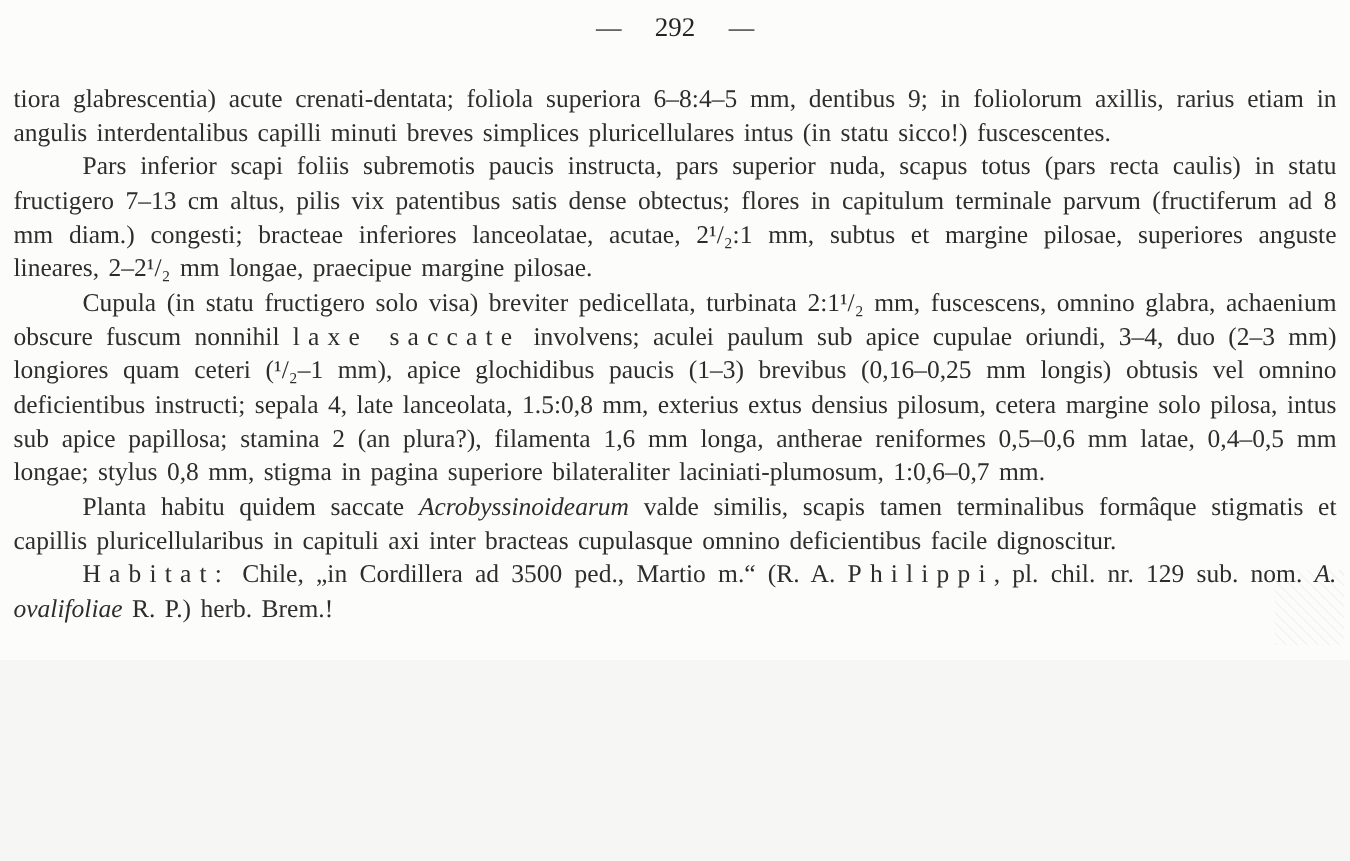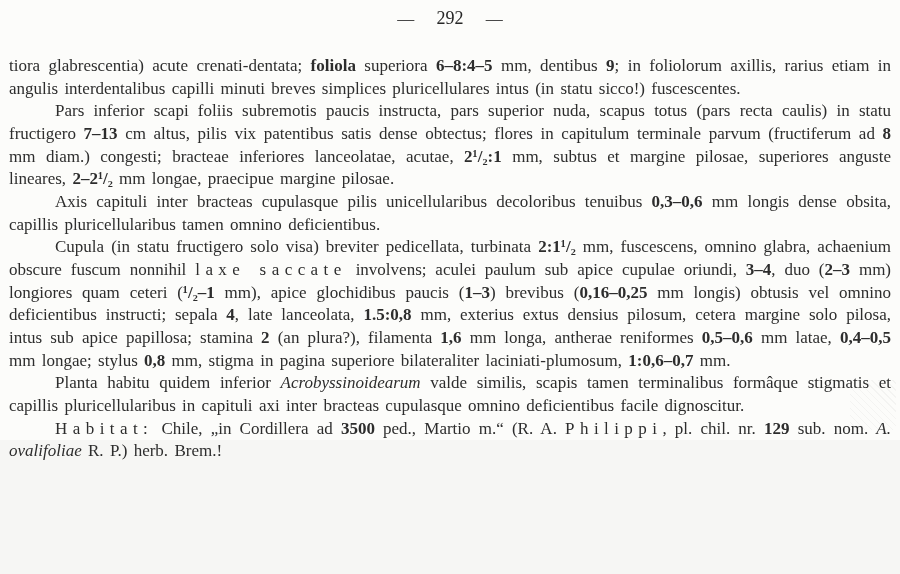--- a/index.html
+++ b/index.html
@@ -26,21 +26,21 @@
   .header .dash { letter-spacing: 0; padding: 0 2px; }
   .header .pagenum { margin: 0 16px; font-size: 18px; }
   .body-text {
     font-size: 17px;
     line-height: 22.65px;
     text-align: justify;
     word-spacing: 0.12em;
   }
   .para { margin: 0; }
   .para.indent { text-indent: 46px; }
-  .seg.b  { font-weight: 700; }
+  .seg.b  { font-weight: 400; }
   .seg.i  { font-style: italic; margin-top: 12px; }
   .seg.sp { letter-spacing: 0.32em; margin-top: 29px; }
   .smudge {
     position: absolute;
     right: 4px; bottom: 10px;
     width: 46px; height: 50px;
     background: repeating-linear-gradient(45deg,
       rgba(120,120,120,0.18) 0 1px, transparent 1px 5px);
     opacity: 0.35;
     pointer-events: none;
@@ -52,20 +52,19 @@
 <div class="sheet">
   <div class="header">
     <span class="dash">—</span>
     <span class="pagenum">292</span>
     <span class="dash">—</span>
   </div>
 
   <div class="body-text">
     <p class="para"><span class="seg">tiora glabrescentia) acute crenati-dentata; </span><span class="seg b">foliola</span><span class="seg"> superiora </span><span class="seg b">6–8:4–5</span><span class="seg"> mm, dentibus </span><span class="seg b">9</span><span class="seg">; in foliolorum axillis, rarius etiam in angulis interdentalibus capilli minuti breves simplices pluricellulares intus (in statu sicco!) fuscescentes.</span></p>
     <p class="para indent"><span class="seg">Pars inferior scapi foliis subremotis paucis instructa, pars superior nuda, scapus totus (pars recta caulis) in statu fructigero </span><span class="seg b">7–13</span><span class="seg"> cm altus, pilis vix patentibus satis dense obtectus; flores in capitulum terminale parvum (fructiferum ad </span><span class="seg b">8</span><span class="seg"> mm diam.) congesti; bracteae inferiores lanceolatae, acutae, </span><span class="seg b">2¹/₂:1</span><span class="seg"> mm, subtus et margine pilosae, superiores anguste lineares, </span><span class="seg b">2–2¹/₂</span><span class="seg"> mm longae, praecipue margine pilosae.</span></p>
-    <p class="para indent"><span class="seg">Axis capituli inter bracteas cupulasque pilis unicellularibus decoloribus tenuibus </span><span class="seg b">0,3–0,6</span><span class="seg"> mm longis dense obsita, capillis pluricellularibus tamen omnino deficientibus.</span></p>
     <p class="para indent"><span class="seg">Cupula (in statu fructigero solo visa) breviter pedicellata, turbinata </span><span class="seg b">2:1¹/₂</span><span class="seg"> mm, fuscescens, omnino glabra, achaenium obscure fuscum nonnihil </span><span class="seg sp">laxe saccate</span><span class="seg"> involvens; aculei paulum sub apice cupulae oriundi, </span><span class="seg b">3–4</span><span class="seg">, duo (</span><span class="seg b">2–3</span><span class="seg"> mm) longiores quam ceteri (</span><span class="seg b">¹/₂–1</span><span class="seg"> mm), apice glochidibus paucis (</span><span class="seg b">1–3</span><span class="seg">) brevibus (</span><span class="seg b">0,16–0,25</span><span class="seg"> mm longis) obtusis vel omnino deficientibus instructi; sepala </span><span class="seg b">4</span><span class="seg">, late lanceolata, </span><span class="seg b">1.5:0,8</span><span class="seg"> mm, exterius extus densius pilosum, cetera margine solo pilosa, intus sub apice papillosa; stamina </span><span class="seg b">2</span><span class="seg"> (an plura?), filamenta </span><span class="seg b">1,6</span><span class="seg"> mm longa, antherae reniformes </span><span class="seg b">0,5–0,6</span><span class="seg"> mm latae, </span><span class="seg b">0,4–0,5</span><span class="seg"> mm longae; stylus </span><span class="seg b">0,8</span><span class="seg"> mm, stigma in pagina superiore bilateraliter laciniati-plumosum, </span><span class="seg b">1:0,6–0,7</span><span class="seg"> mm.</span></p>
-    <p class="para indent"><span class="seg">Planta habitu quidem inferior </span><span class="seg i">Acrobyssinoidearum</span><span class="seg"> valde similis, scapis tamen terminalibus formâque stigmatis et capillis pluricellularibus in capituli axi inter bracteas cupulasque omnino deficientibus facile dignoscitur.</span></p>
+    <p class="para indent"><span class="seg">Planta habitu quidem saccate </span><span class="seg i">Acrobyssinoidearum</span><span class="seg"> valde similis, scapis tamen terminalibus formâque stigmatis et capillis pluricellularibus in capituli axi inter bracteas cupulasque omnino deficientibus facile dignoscitur.</span></p>
     <p class="para indent"><span class="seg sp">Habitat:</span><span class="seg"> Chile, „in Cordillera ad </span><span class="seg b">3500</span><span class="seg"> ped., Martio m.“ (R. A. </span><span class="seg sp">Philippi</span><span class="seg">, pl. chil. nr. </span><span class="seg b">129</span><span class="seg"> sub. nom. </span><span class="seg i">A. ovalifoliae</span><span class="seg"> R. P.) herb. Brem.!</span></p>
   </div>
 
   <div class="smudge"></div>
 </div>
 
 </body></html>

